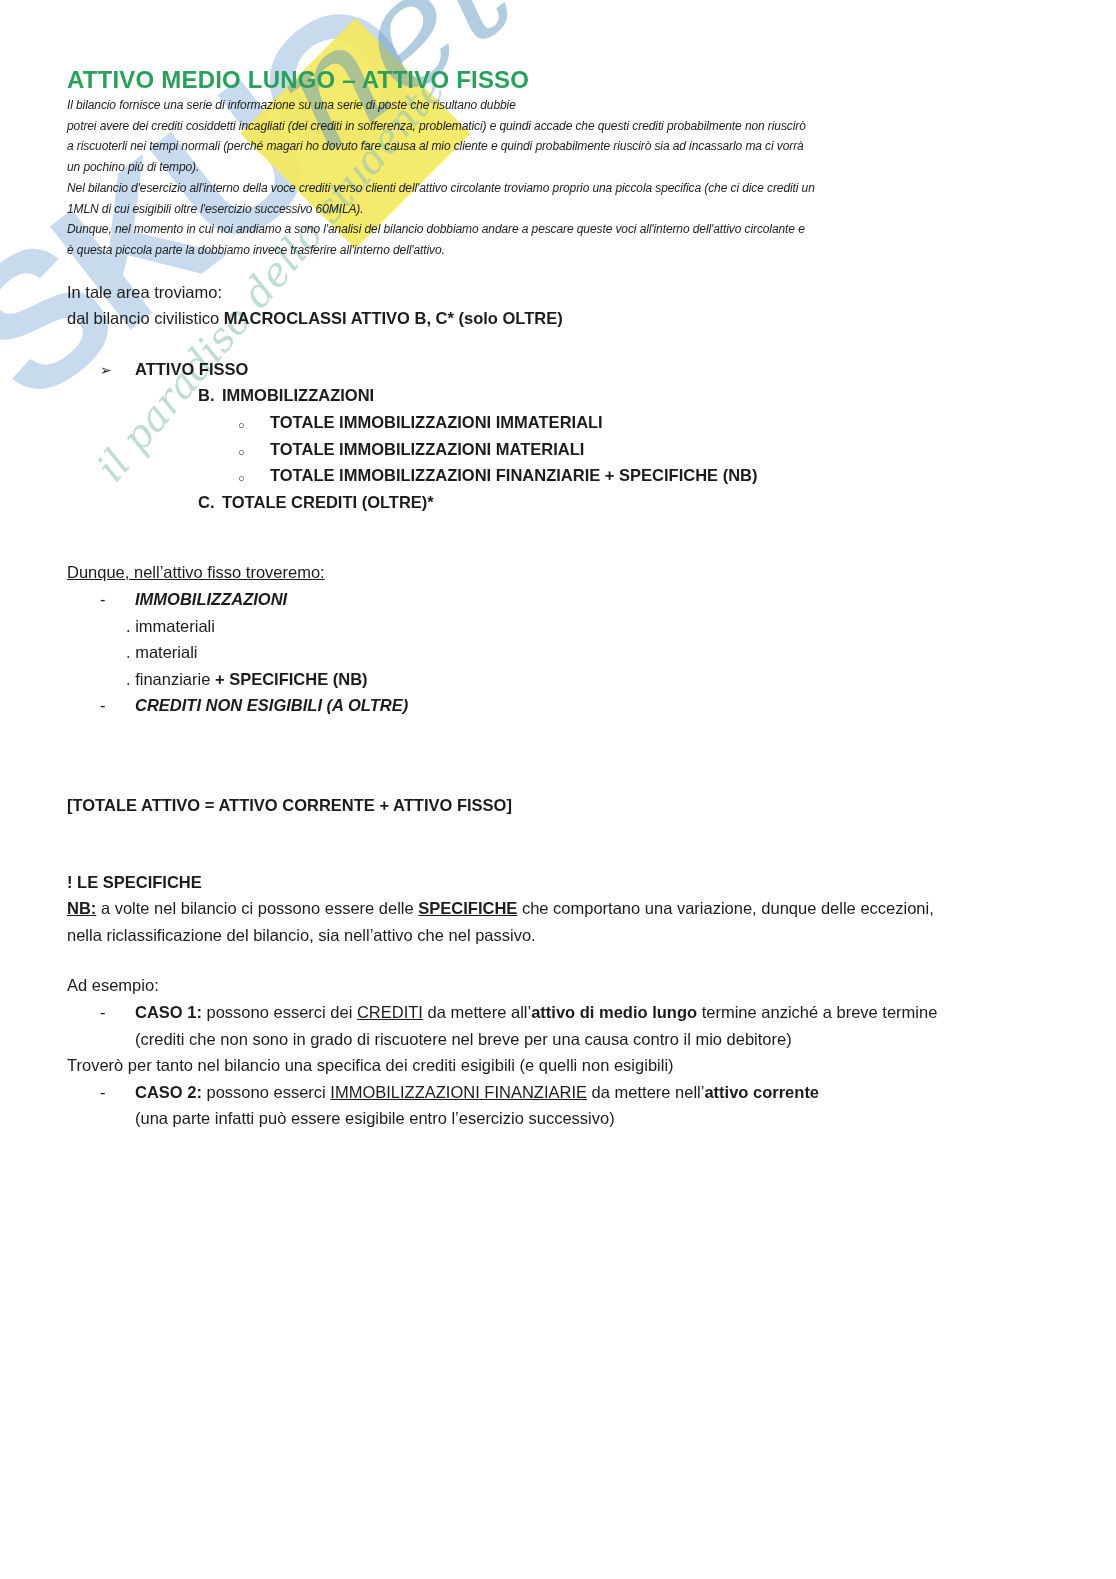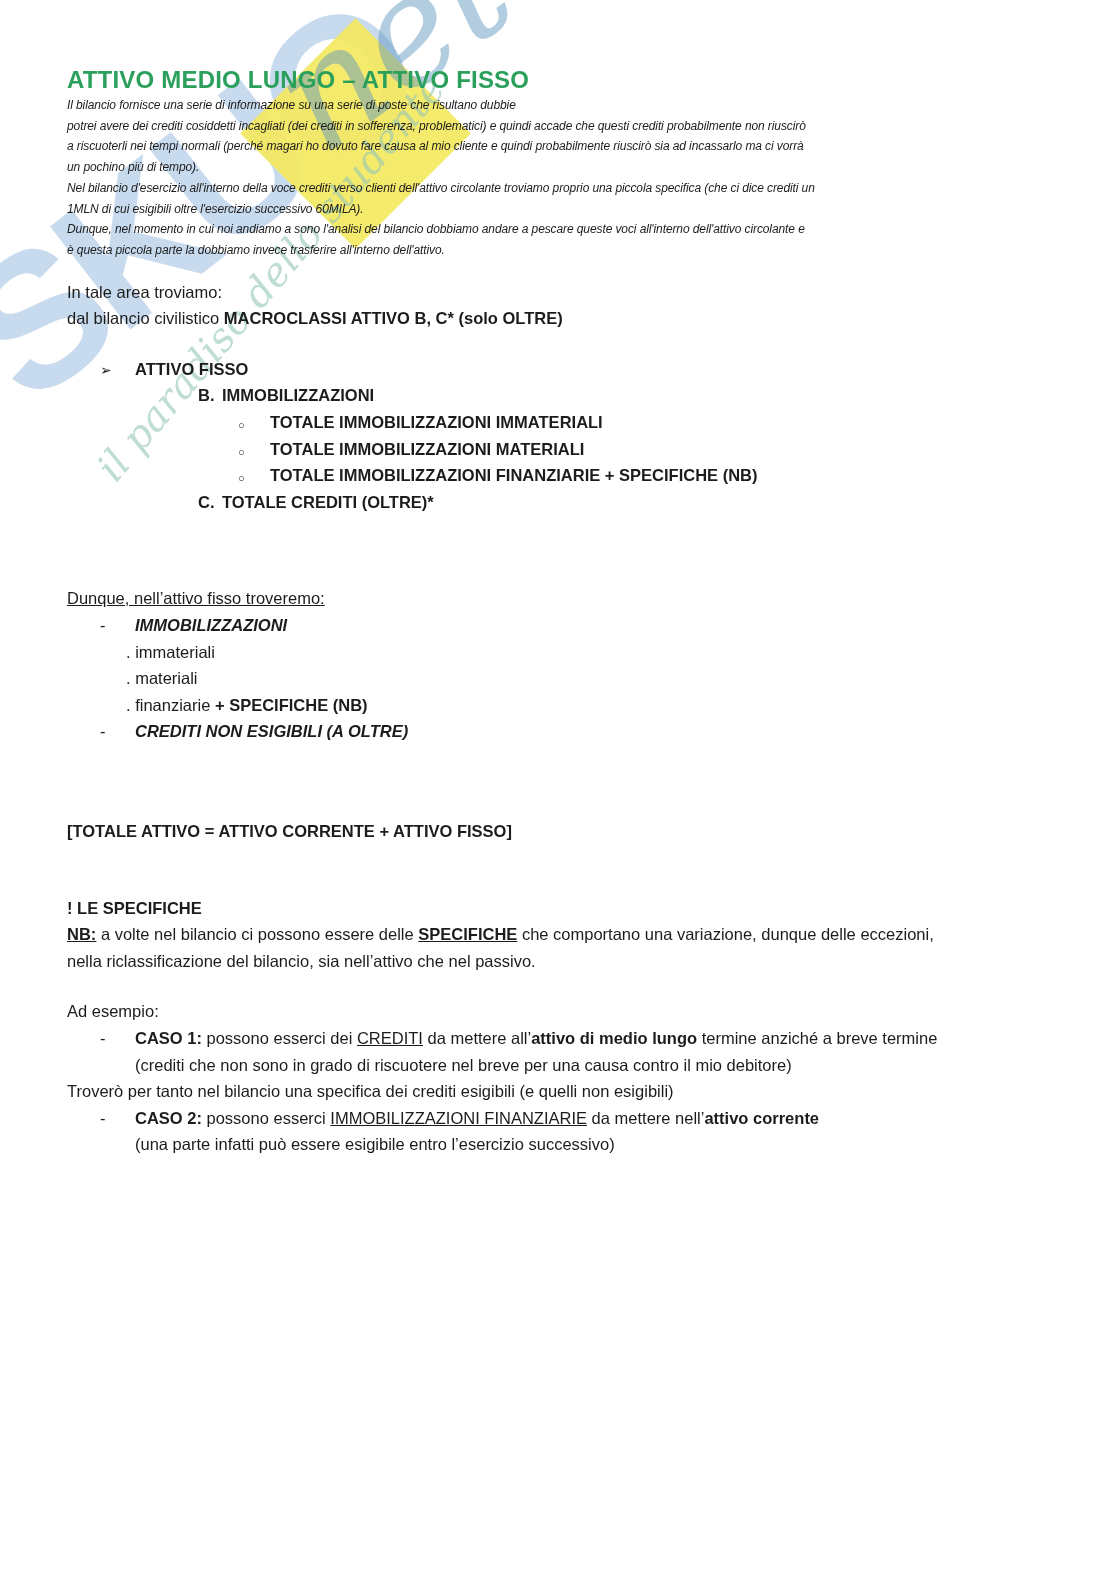--- a/index.html
+++ b/index.html
@@ -94,21 +94,21 @@
       <div class="line"><span class="b">TOTALE IMMOBILIZZAZIONI MATERIALI</span></div>
     </div>
     <div class="blk s-main" style="padding-left: 203px;">
       <span class="bullet circle" style="left: 171px;">○</span>
       <div class="line"><span class="b">TOTALE IMMOBILIZZAZIONI FINANZIARIE + SPECIFICHE (NB)</span></div>
     </div>
     <div class="blk s-main" style="padding-left: 155px;">
       <span class="bullet bold" style="left: 131px;">C.</span>
       <div class="line"><span class="b">TOTALE CREDITI (OLTRE)*</span></div>
     </div>
-    <div class="blk s-main" style="margin-top: 70px;">
+    <div class="blk s-main" style="margin-top: 44px;">
       <div class="line"><span class="u">Dunque, nell’attivo fisso troveremo:</span></div>
     </div>
     <div class="blk s-main" style="padding-left: 68px;">
       <span class="bullet" style="left: 33px;">-</span>
       <div class="line"><span class="b i">IMMOBILIZZAZIONI</span></div>
     </div>
     <div class="blk s-main" style="padding-left: 59px;">
       <div class="line"><span>. immateriali</span></div>
     </div>
     <div class="blk s-main" style="padding-left: 59px;">

